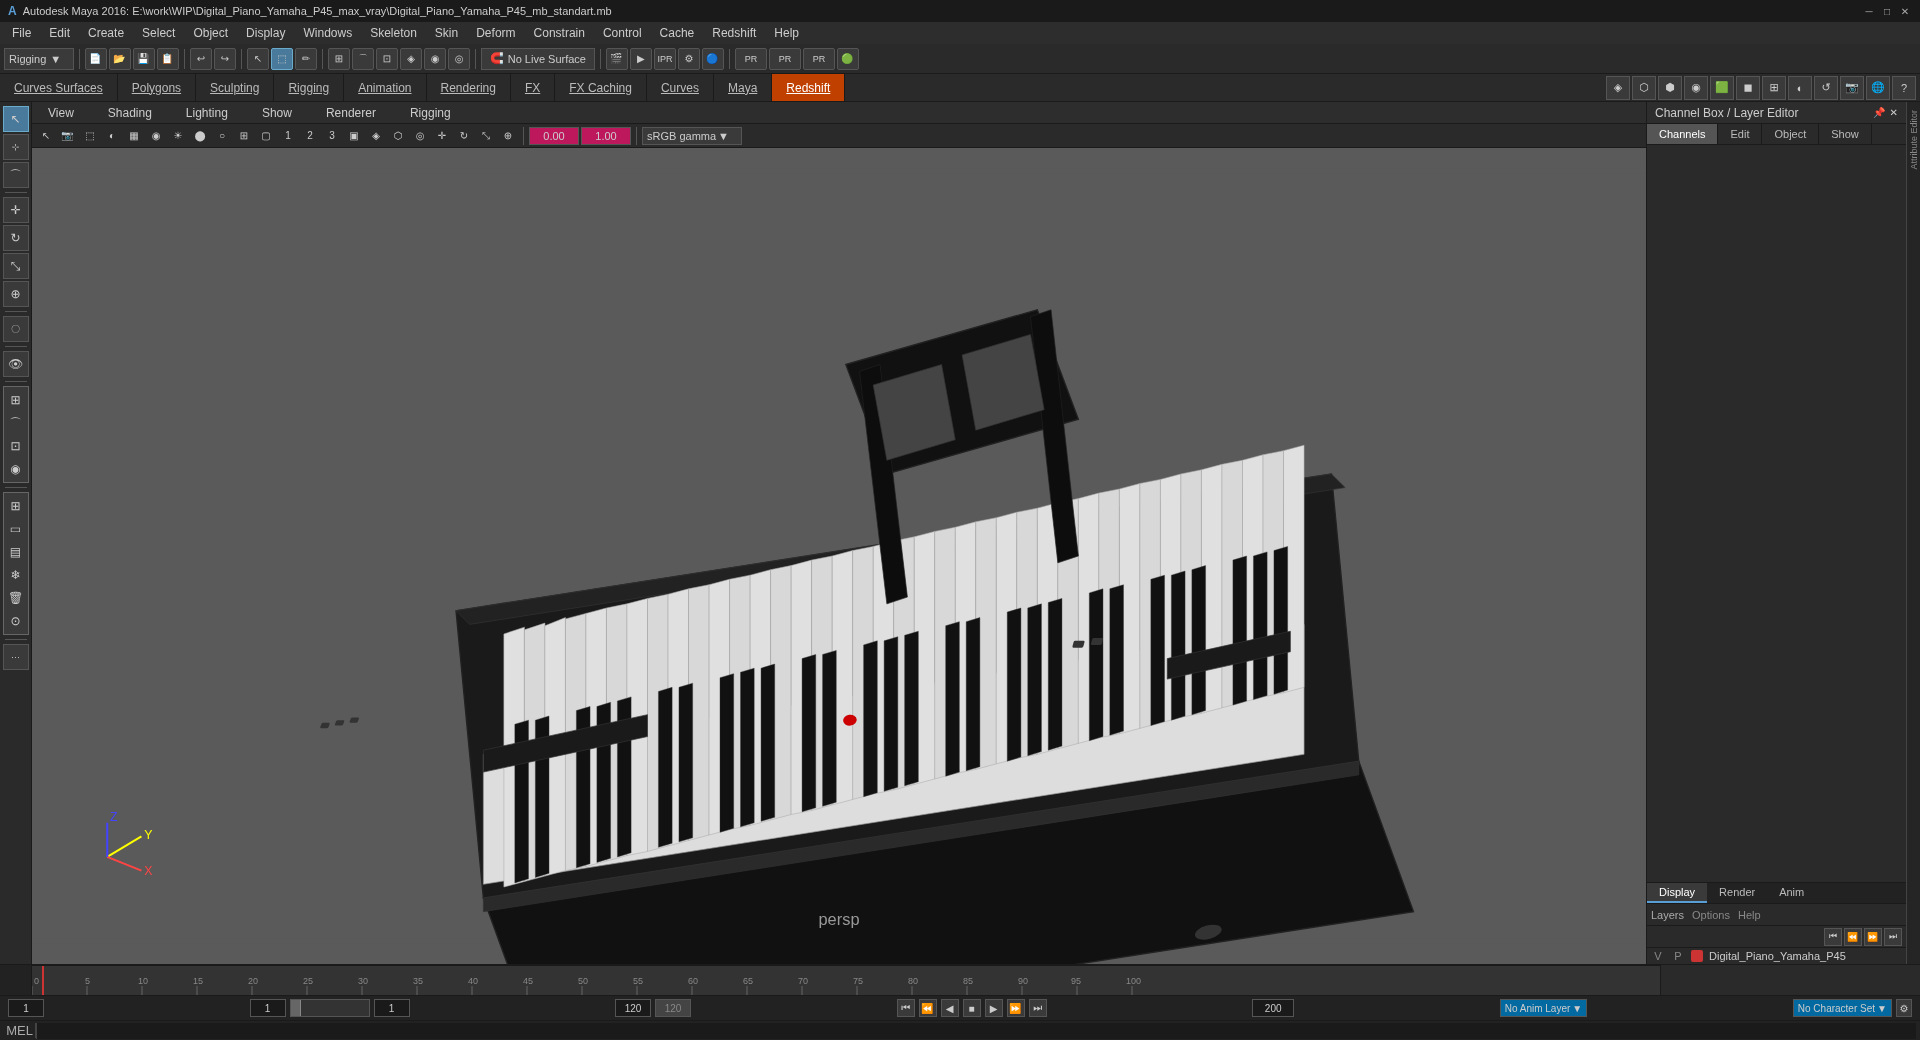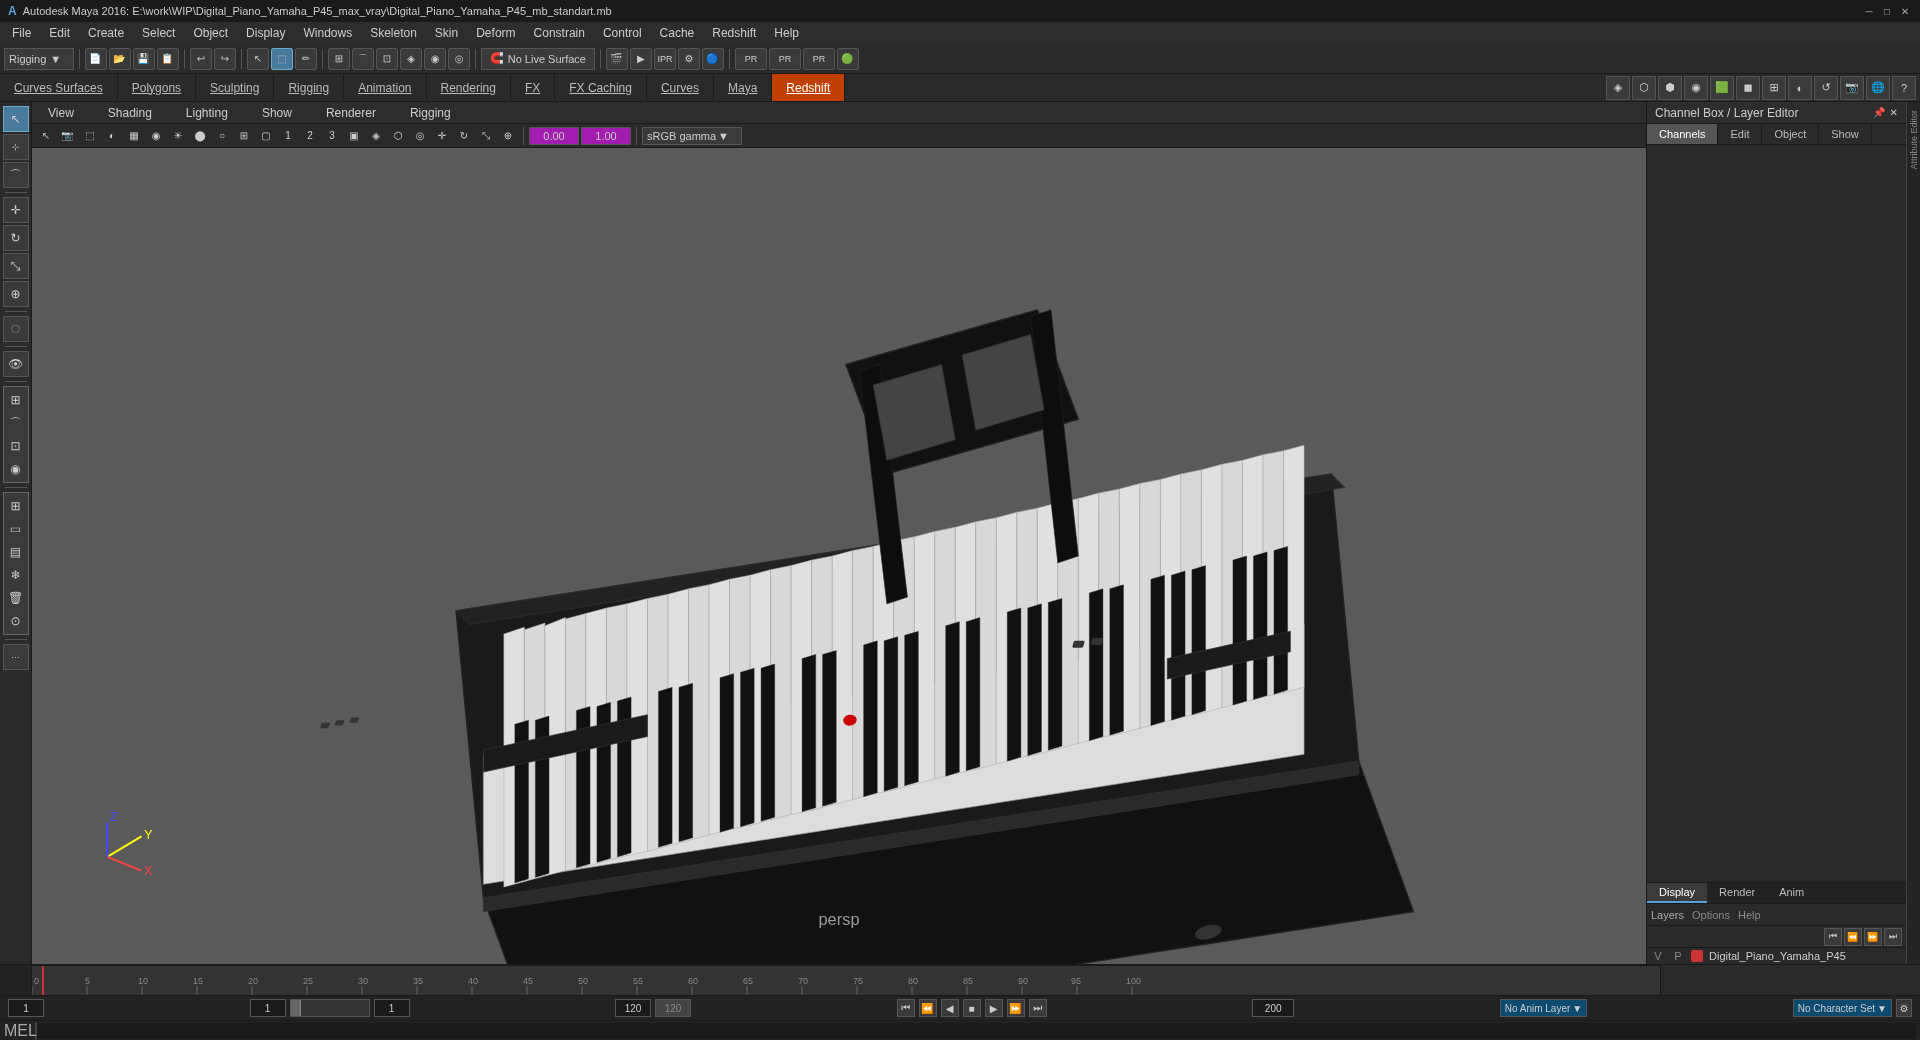--- a/index.html
+++ b/index.html
@@ -54,21 +54,21 @@
     #viewport-menubar {
       height: 22px; background: #2d2d2d; display: flex; align-items: center; padding: 0 8px; gap: 18px; border-bottom: 1px solid #1a1a1a;
     }
     .vp-menu { padding: 2px 8px; color: #ccc; font-size: 12px; cursor: pointer; }
 
     
     #viewport-toolbar {
       height: 24px; background: #2a2a2a; display: flex; align-items: center; padding: 0 4px; gap: 2px; border-bottom: 1px solid #1a1a1a;
     }
     .vt-icon { width: 20px; height: 20px; display: flex; align-items: center; justify-content: center; font-size: 10px; color: #ccc; cursor: pointer; }
-    .vt-input { width: 50px; height: 18px; background: #a21caf; border: 1px solid #555; color: #ccc; font-size: 11px; text-align: center; }
+    .vt-input { width: 50px; height: 18px; background: #be185d; border: 1px solid #555; color: #ccc; font-size: 11px; text-align: center; }
     .vt-dropdown { height: 18px; background: #3a3a3a; border: 1px solid #555; color: #ccc; font-size: 11px; padding: 0 4px; display: flex; align-items: center; gap: 2px; min-width: 100px; }
     #piano-svg { width: 100%; height: 100%; }
 
     
     #right-panel {
       width: 260px; background: #2a2a2a; border-left: 1px solid #1a1a1a; display: flex; flex-direction: column;
     }
     #right-panel-header {
       height: 22px; background: #2d2d2d; display: flex; align-items: center; justify-content: space-between; padding: 0 8px; border-bottom: 1px solid #1a1a1a;
     }
@@ -86,21 +86,21 @@
     
     #timeline {
       height: 30px; background: #2a2a2a; border-top: 1px solid #1a1a1a; display: flex; align-items: center; padding: 0; position: relative;
     }
 
     
     #playback { height: 25px; background: #222; display: flex; align-items: center; padding: 0 8px; gap: 4px; border-top: 1px solid #1a1a1a; justify-content: space-between; }
     .pb-group { display: flex; align-items: center; gap: 4px; }
     .pb-btn { width: 18px; height: 18px; background: #3a3a3a; border: 1px solid #555; display: flex; align-items: center; justify-content: center; font-size: 10px; color: #ccc; cursor: pointer; }
     .pb-input { width: 36px; height: 18px; background: #1a1a1a; border: 1px solid #555; color: #ccc; font-size: 10px; text-align: center; }
-    .pb-dropdown { height: 18px; background: #0c4a6e; border: 1px solid #555; color: #ccc; font-size: 10px; padding: 0 4px; display: flex; align-items: center; gap: 2px; }
+    .pb-dropdown { height: 18px; background: #0369a1; border: 1px solid #555; color: #ccc; font-size: 10px; padding: 0 4px; display: flex; align-items: center; gap: 2px; }
 
     
     #mel-bar {
       height: 20px; background: #222; display: flex; align-items: center; padding: 0 4px; border-top: 1px solid #1a1a1a;
     }
     #mel-label { font-size: 11px; color: #aaa; width: 30px; }
     #mel-input { flex: 1; height: 16px; background: #1a1a1a; border: 1px solid #444; color: #ccc; font-size: 11px; padding: 0 4px; }
 
     
     #status-bar {
@@ -582,19 +582,19 @@
       <div class="pb-group">
         <div class="pb-dropdown">
           <span>No Character Set</span>
           <span>▼</span>
         </div>
         <div class="pb-btn" style="width:16px;">⚙</div>
       </div>
     </div>
 
     <div id="mel-bar">
-      <div id="mel-label" style="font-size:16px;color:#aaa;width:32px;border-right:1px solid #444;text-align:center;">MEL</div>
+      <div id="mel-label" style="font-size:13px;color:#aaa;width:32px;border-right:1px solid #444;text-align:center;">MEL</div>
       <input id="mel-input" style="flex: 1 1 0%; height: 16px; background: rgb(26, 26, 26); border-top: none; border-right: none; border-bottom: none; border-image: initial; border-left: 1px solid rgb(68, 68, 68); color: rgb(204, 204, 204); font-size: 11px; padding: 0px 4px;" placeholder="">
     </div>
 
   </div>
 
 </div>
 
 </body></html>

